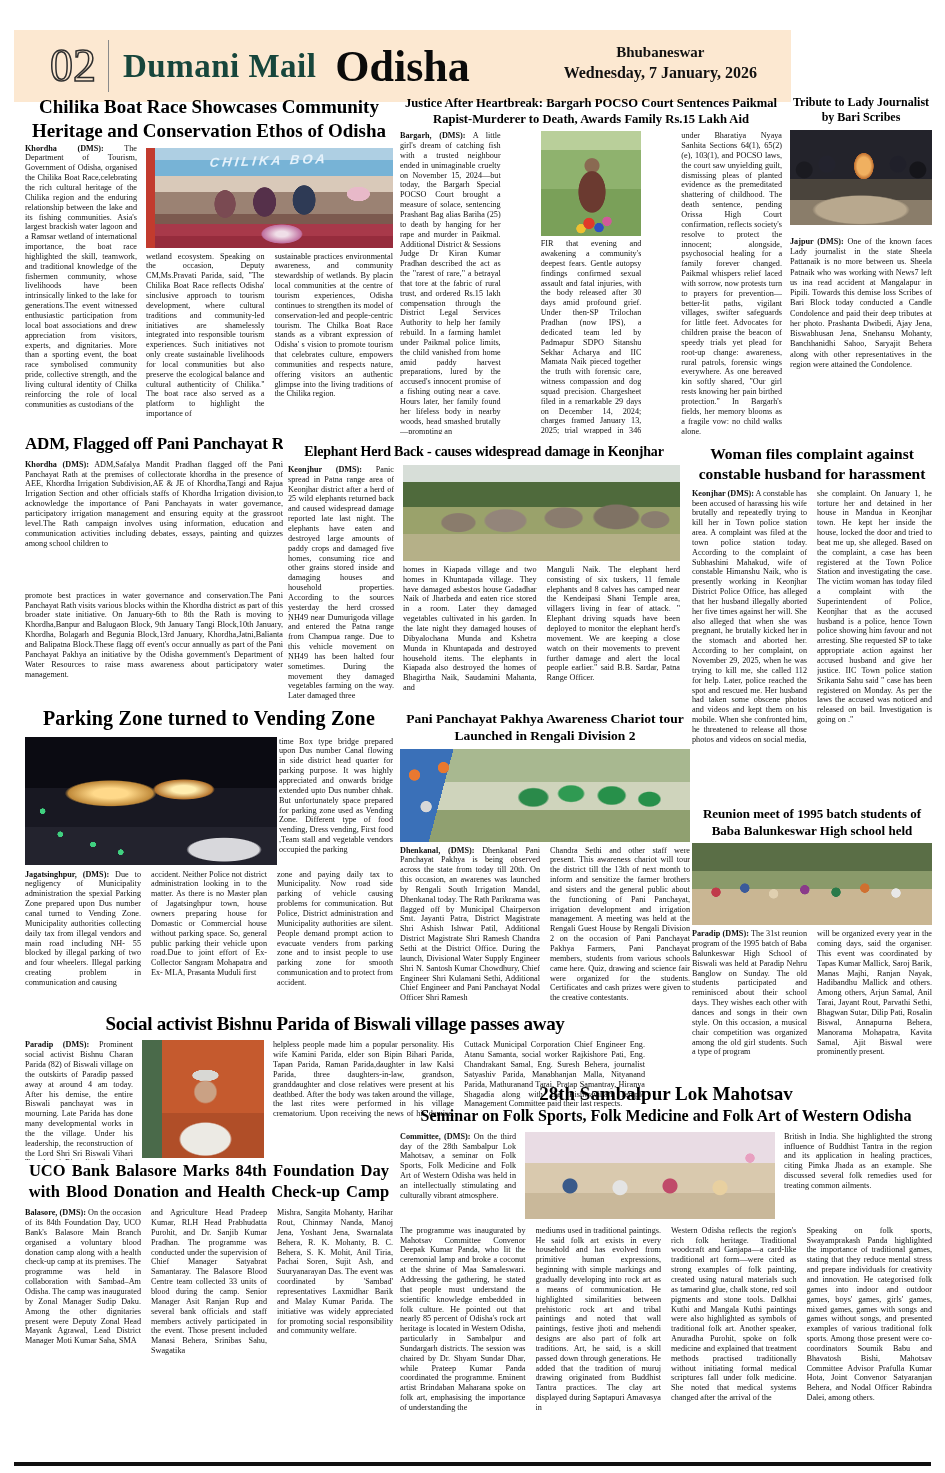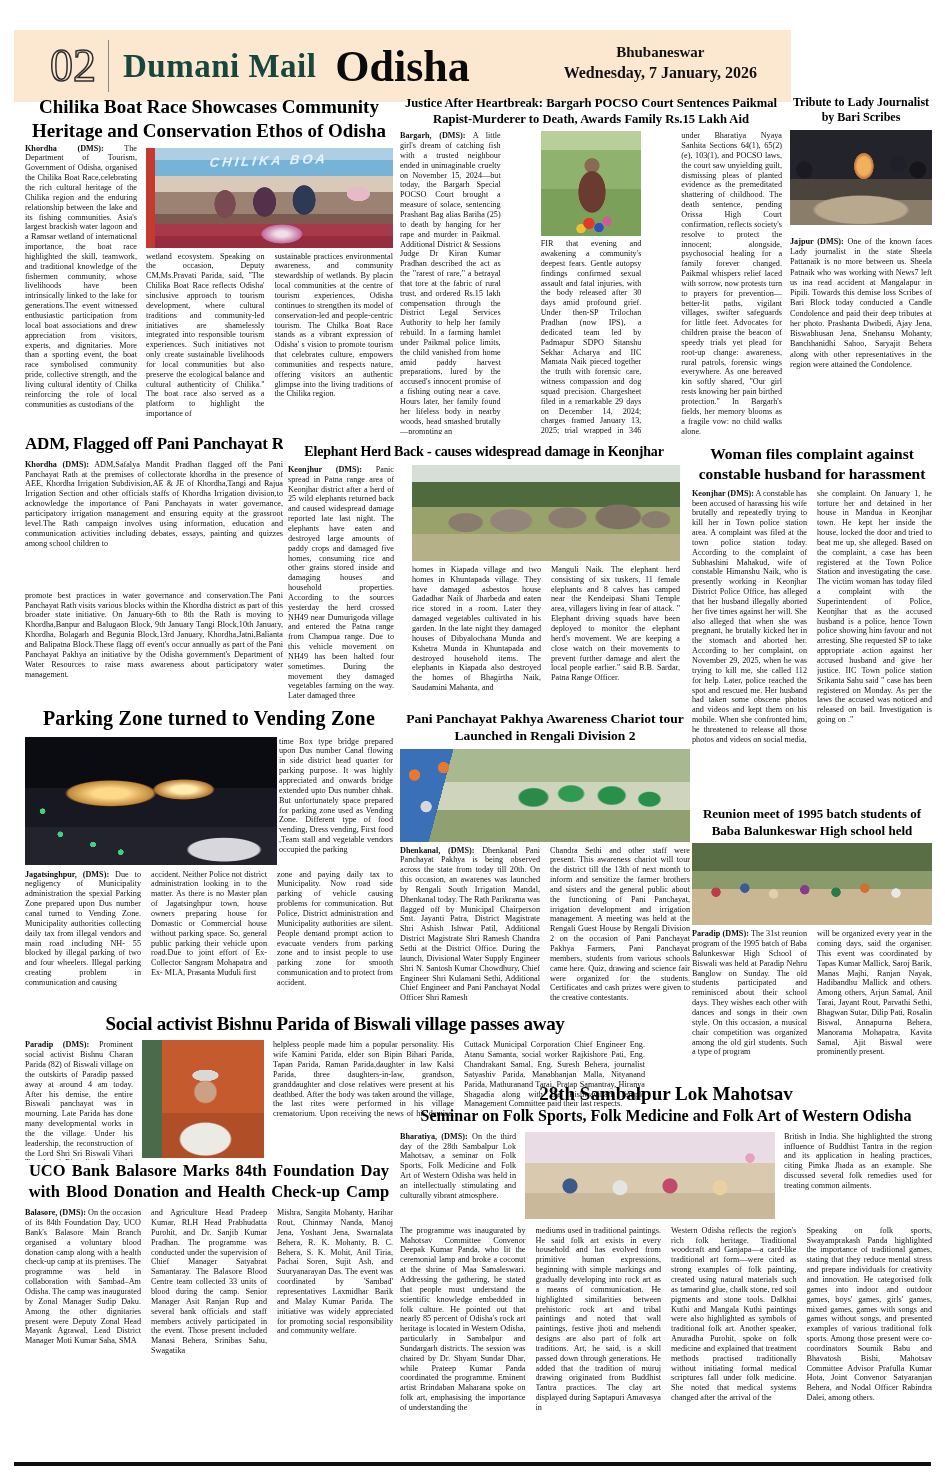--- a/index.html
+++ b/index.html
@@ -128,21 +128,21 @@
     radial-gradient(circle 8px at 58% 62%,#c04a6a 88%,transparent),
     radial-gradient(circle 8px at 78% 64%,#e8d0a0 88%,transparent),
     radial-gradient(circle 5px at 90% 30%,#e8a0c0 88%,transparent),
     linear-gradient(180deg,#e9dce4 0 36%,#d9c9ae 36% 70%,#c9b89a 70% 100%);}
   
   .chil-body{display:flex;gap:9px;height:281px;}
   .chil-c1{width:112px;flex:none;}
   .chil-right{flex:1;display:flex;flex-direction:column;}
   .jus-body{height:303px;gap:40px;}
   .trib-body{font-size:8.2px;line-height:1.25;text-align:justify;overflow:hidden;height:182px;}
-  .ele-body{display:flex;gap:18px;height:244px;}
+  .ele-body{display:flex;gap:9px;height:244px;}
   .ele-c1{width:106px;flex:none;}
   .ele-right{flex:1;display:flex;flex-direction:column;}
   .park-row1{display:flex;gap:2px;margin-top:5px;}
   .park-row2{margin-top:5px;height:140px;}
   .bish-row{display:flex;gap:9px;margin-top:4px;height:120px;}
   .bish-c1{width:108px;flex:none;}
   .bish-right{flex:1;column-count:2;column-gap:10px;font-size:8.2px;line-height:1.2;
     text-align:justify;overflow:hidden;}
   .sam-row1{display:flex;gap:9px;margin:5px 0 4px 0;height:90px;}
   .sam-intro{width:116px;flex:none;}
@@ -297,21 +297,21 @@
       <div class="photo ph-bishnu"></div>
       <div class="bish-right">helpless people made him a popular personality. His wife Kamini Parida, elder son Bipin Bihari Parida, Tapan Parida, Raman Parida,daughter in law Kalsi Parida, three daughters-in-law, grandson, granddaughter and close relatives were present at his deathbed. After the body was taken around the village, the last rites were performed in his village crematorium. Upon receiving the news of his demise, Cuttack Municipal Corporation Chief Engineer Eng. Atanu Samanta, social worker Rajkishore Pati, Eng. Chandrakant Samal, Eng. Suresh Behera, journalist Satyashiv Parida, Manabhanjan Malla, Nityanand Parida, Mathuranand Tarai, Pratap Samantray, Hiranya Shagadia along with the Bishwavihari Temple Management Committee paid their last respects.</div>
     </div>
   </article>
 
   <article class="art a-sambalpur">
     <h2 class="h-sam1">28th Sambalpur Lok Mahotsav</h2>
     <h2 class="h-sam2">Seminar on Folk Sports, Folk Medicine and Folk Art of Western Odisha</h2>
     <div class="sam-row1">
       <div class="col sam-intro">
-        <p><b class="dl">Bharatiya, (DMS):</b>
+        <p><b class="dl">Committee, (DMS):</b>
         <span>On the third day of the 28th Sambalpur Lok Mahotsav, a seminar on Folk Sports, Folk Medicine and Folk Art of Western Odisha was held in an intellectually stimulating and culturally vibrant atmosphere.</span></p>
       </div>
       <div class="photo ph-sambalpur"></div>
       <div class="col sam-c4t">British in India. She highlighted the strong influence of Buddhist Tantra in the region and its application in healing practices, citing Pimka Jhada as an example. She discussed several folk remedies used for treating common ailments.</div>
     </div>
     <div class="cols sam-row2">
       <div class="col">The programme was inaugurated by Mahotsav Committee Convenor Deepak Kumar Panda, who lit the ceremonial lamp and broke a coconut at the shrine of Maa Samaleswari. Addressing the gathering, he stated that people must understand the scientific knowledge embedded in folk culture. He pointed out that nearly 85 percent of Odisha's rock art heritage is located in Western Odisha, particularly in Sambalpur and Sundargarh districts. The session was chaired by Dr. Shyam Sundar Dhar, while Prateep Kumar Panda coordinated the programme. Eminent artist Brindaban Maharana spoke on folk art, emphasising the importance of understanding the</div>
       <div class="col">mediums used in traditional paintings. He said folk art exists in every household and has evolved from primitive human expressions, beginning with simple markings and gradually developing into rock art as a means of communication. He highlighted similarities between prehistoric rock art and tribal paintings and noted that wall paintings, festive jhoti and mehendi designs are also part of folk art traditions. Art, he said, is a skill passed down through generations. He added that the tradition of muruj drawing originated from Buddhist Tantra practices. The clay art displayed during Saptapuri Amavasya in</div>
       <div class="col">Western Odisha reflects the region's rich folk heritage. Traditional woodcraft and Ganjapa—a card-like traditional art form—were cited as strong examples of folk painting, created using natural materials such as tamarind glue, chalk stone, red soil pigments and stone tools. Dalkhai Kuthi and Mangala Kuthi paintings were also highlighted as symbols of traditional folk art. Another speaker, Anuradha Purohit, spoke on folk medicine and explained that treatment methods practised traditionally without initiating formal medical scriptures fall under folk medicine. She noted that medical systems changed after the arrival of the</div>
       <div class="col">Speaking on folk sports, Swayamprakash Panda highlighted the importance of traditional games, stating that they reduce mental stress and prepare individuals for creativity and innovation. He categorised folk games into indoor and outdoor games, boys' games, girls' games, mixed games, games with songs and games without songs, and presented examples of various traditional folk sports. Among those present were co-coordinators Soumik Babu and Bhavatosh Bishi, Mahotsav Committee Advisor Prafulla Kumar Hota, Joint Convenor Satyaranjan Behera, and Nodal Officer Rabindra Dalei, among others.</div>

